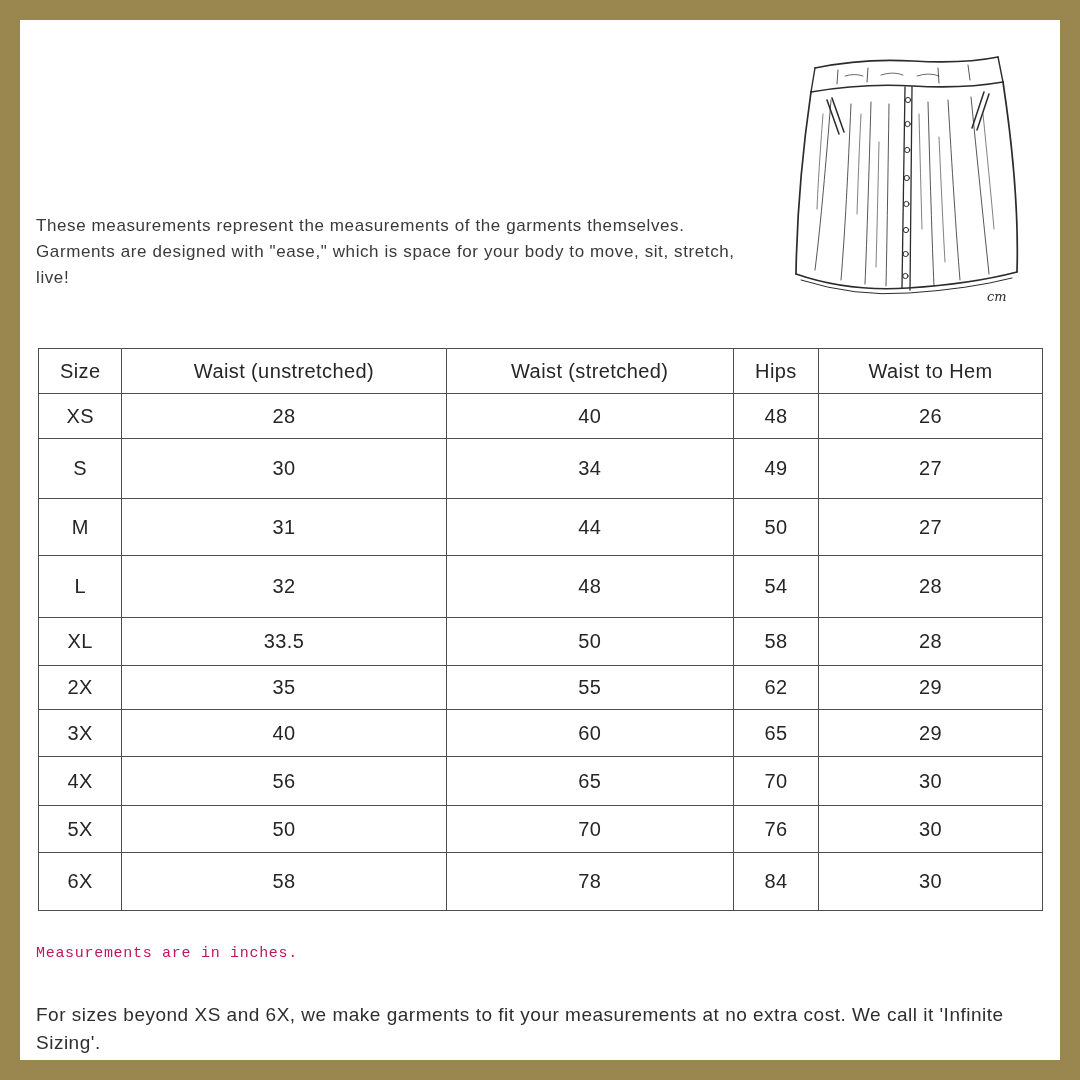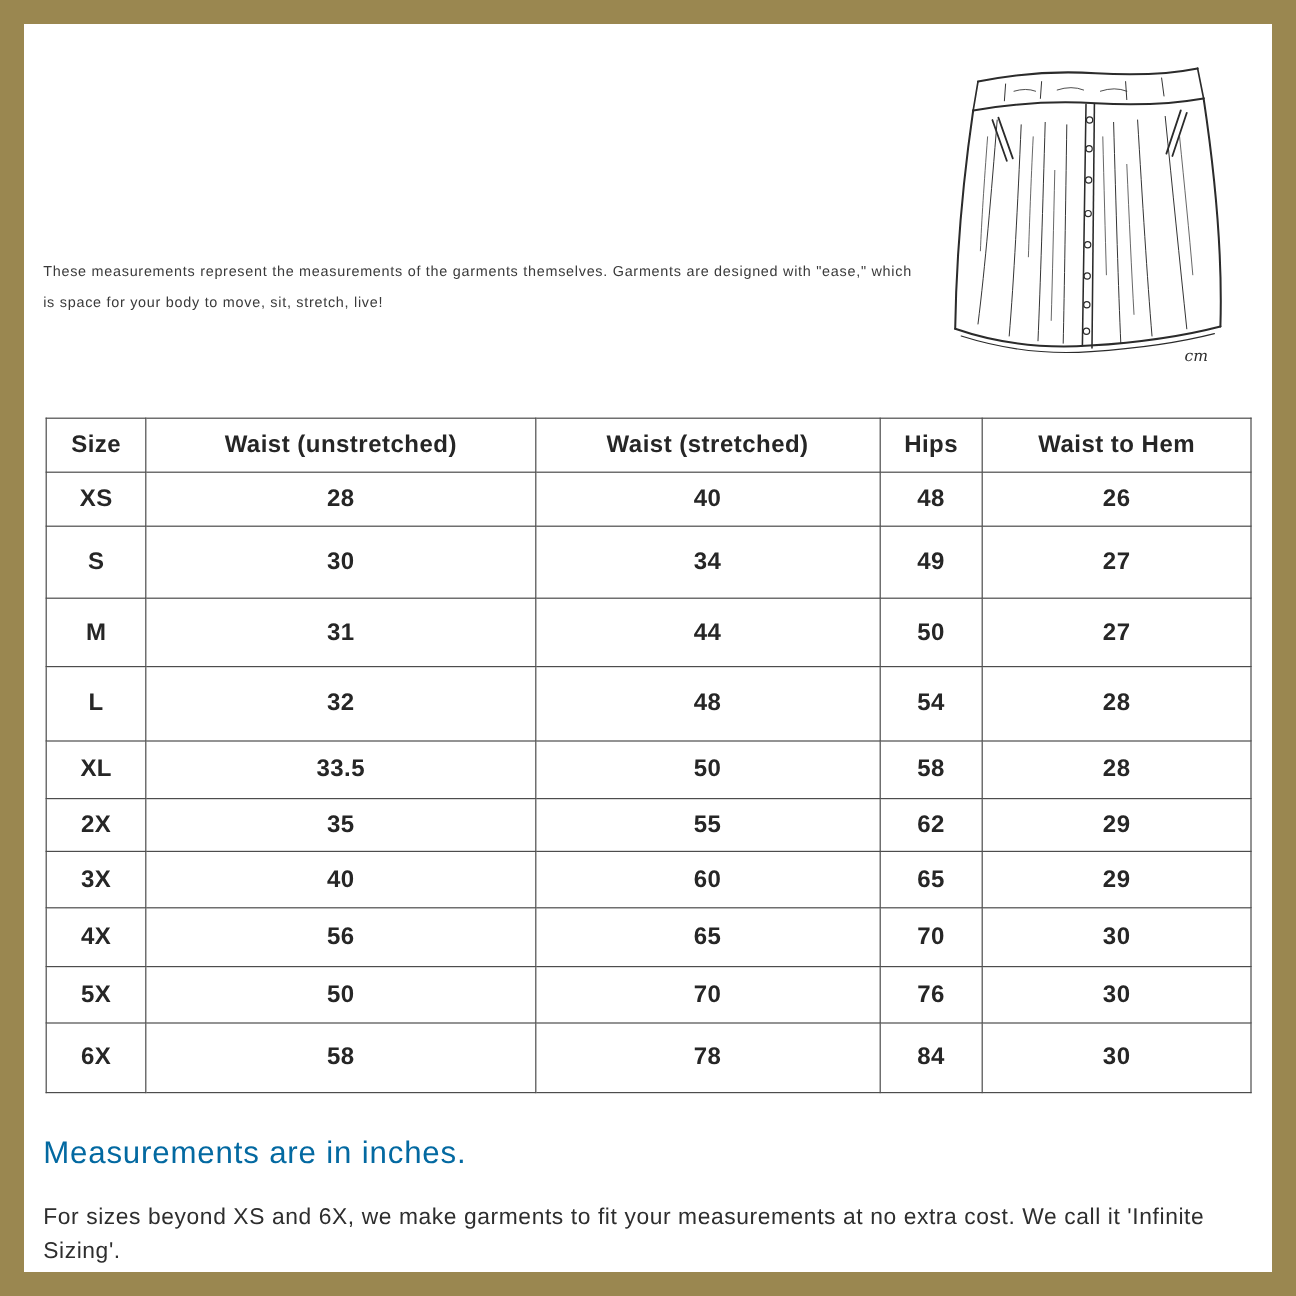--- a/index.html
+++ b/index.html
@@ -38,21 +38,21 @@
     font-weight:bold;
     font-size:64px;
     letter-spacing:1px;
     color:#141414;
     line-height:1.05;
   }
   .intro{
     position:absolute;
     left:16px;top:193px;
     width:730px;
-    font-size:12px;
+    font-size:17px;
     line-height:26px;
     letter-spacing:0.6px;
     color:#3a3a3a;
   }
   .skirt-wrap{
     position:absolute;
     top:22px;right:36px;
     width:232px;height:266px;
   }
   table.size-table{
@@ -63,40 +63,41 @@
     table-layout:fixed;
     font-size:20px;
     letter-spacing:0.4px;
     color:#262626;
   }
   table.size-table th,
   table.size-table td{
     border:1px solid var(--line);
     text-align:center;
     vertical-align:middle;
-    font-weight:bold;
+    font-weight:normal;
     padding:0 4px;
   }
   thead tr{height:45px;}
   tbody tr:nth-child(1){height:45px;}
   tbody tr:nth-child(2){height:60px;}
   tbody tr:nth-child(3){height:57px;}
   tbody tr:nth-child(4){height:62px;}
   tbody tr:nth-child(5){height:48px;}
   tbody tr:nth-child(6){height:44px;}
   tbody tr:nth-child(7){height:47px;}
   tbody tr:nth-child(8){height:49px;}
   tbody tr:nth-child(9){height:47px;}
   tbody tr:nth-child(10){height:58px;}
   .units-note{
     position:absolute;
     left:16px;top:925px;
-    font-size:26px;
+    font-size:15px;
     letter-spacing:0.7px;
-    color:#0369a1;
+    color:#be185d;
+    font-family:Liberation Mono, monospace;
   }
   .sizing-note{
     position:absolute;
     left:16px;top:981px;
     width:1008px;
     font-size:19px;
     line-height:28px;
     letter-spacing:0.5px;
     color:#2e2e2e;
   }

